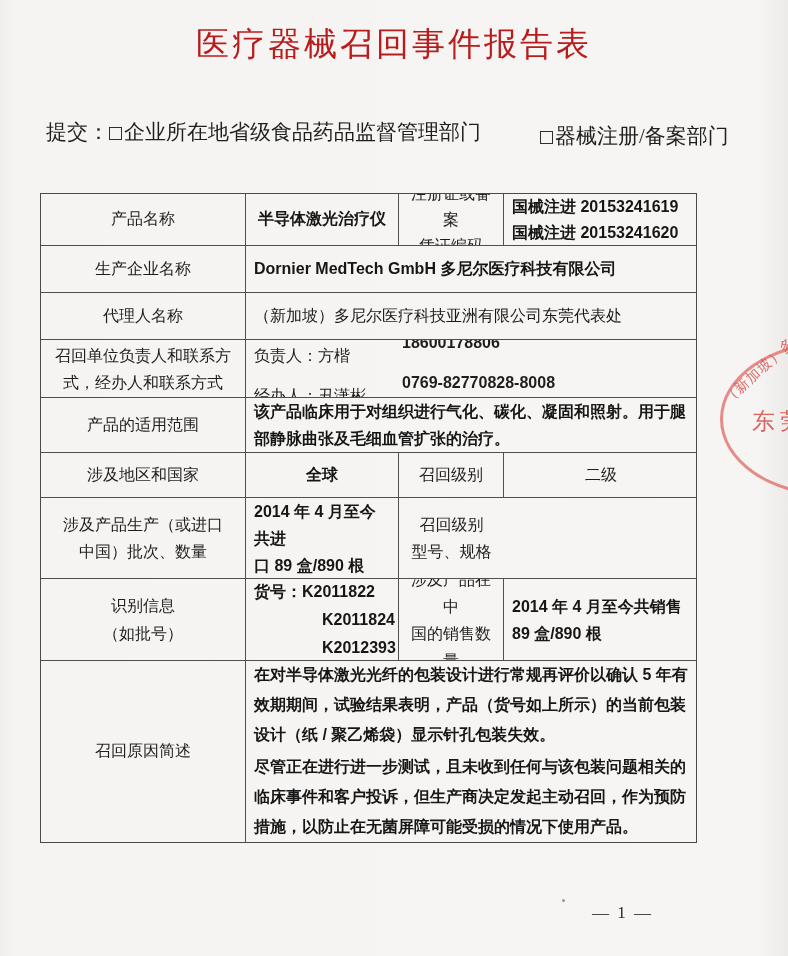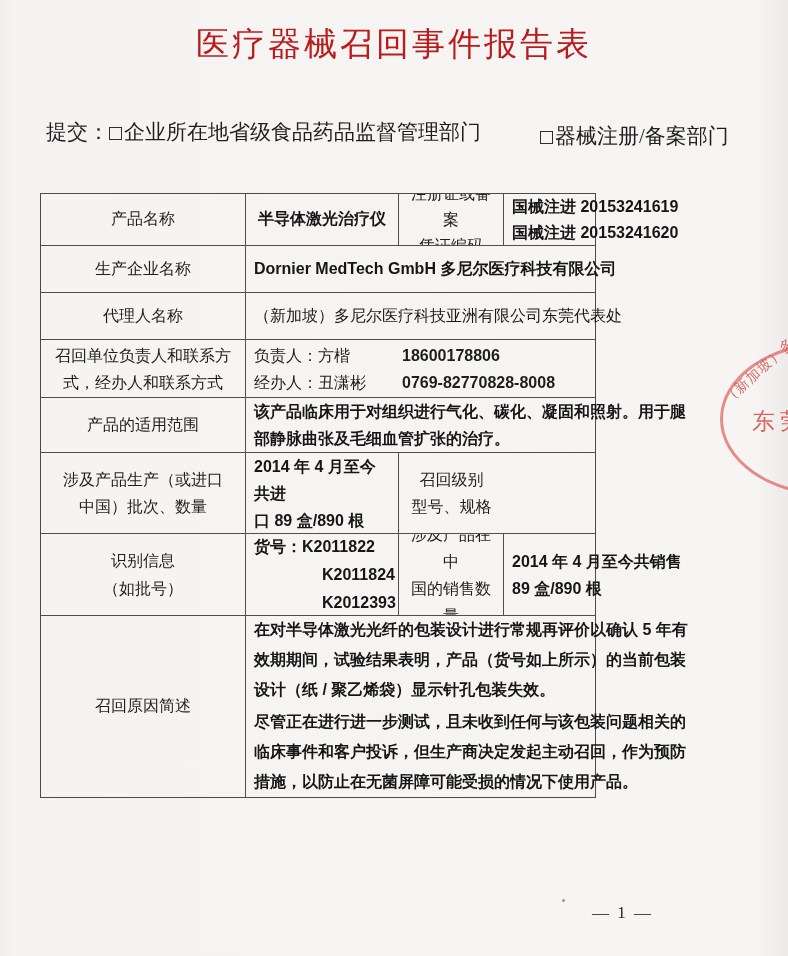--- a/index.html
+++ b/index.html
@@ -18,21 +18,21 @@
     position:absolute;top:110px;left:46px;width:700px;height:24px;
     font-size:21px;color:#1f1f1f;white-space:nowrap;margin-top:8px;
   }
   .submit-opt2{position:absolute;left:494px;top:4px;}
   .cbx{
     display:inline-block;width:13px;height:13px;border:1.5px solid #2e2e2e;
     vertical-align:-1px;margin-right:2px;background:transparent;box-sizing:border-box;
   }
   
   .rpt-table{
-    position:absolute;left:40px;top:193px;width:556px;
+    position:absolute;left:40px;top:193px;width:657px;
     border:1.2px solid #4a4a4a;box-sizing:border-box;background:transparent;
   }
   .trow{display:flex;width:100%;box-sizing:border-box;border-bottom:1px solid #4f4f4f;}
   .trow:last-child{border-bottom:none;}
   .cell{
     box-sizing:border-box;flex-shrink:0;border-right:1px solid #4f4f4f;
     display:flex;align-items:center;font-size:16px;color:#1e1e1e;
     padding:3px 8px;overflow:hidden;
   }
   .cell:last-child{border-right:none;}
@@ -48,21 +48,21 @@
   }
   .val-serif{
     justify-content:flex-start;text-align:left;
     font-family:Liberation Serif, serif;font-weight:500;color:#1a1a1a;
   }
   .col{flex-direction:column;justify-content:center;align-items:center;}
   .col-left{flex-direction:column;justify-content:center;align-items:flex-start;}
   .lh26{line-height:26px;} .lh27{line-height:27px;} .lh28{line-height:28px;} .lh30{line-height:30px;}
   .indent{margin-left:68px;text-align:right;}
   .contact-line{display:flex;width:100%;}
-  .contact-role{width:148px;flex-shrink:0;font-family:Liberation Sans, sans-serif;font-weight:500;}
+  .contact-role{width:148px;flex-shrink:0;font-family:Liberation Sans, sans-serif;font-weight:500;margin-top:13px;}
   .contact-phone{font-family:"Liberation Sans","DejaVu Sans",sans-serif;font-weight:600;}
   .para{margin:0 0 2px 0;text-align:left;}
   
   .stamp-ellipse{
     position:absolute;left:720px;top:342px;width:214px;height:148px;
     border:3px solid rgba(224,103,100,0.75);border-radius:50%;
   }
   .stamp-arc-text{
     position:absolute;left:726px;top:392px;
     font-size:14px;color:rgba(210,80,78,0.85);letter-spacing:1px;white-space:nowrap;
@@ -130,20 +130,26 @@
         <span class="contact-phone">0769-82770828-8008</span>
       </span>
     </div>
   </div>
 
   <div class="trow" style="height:55px">
     <div class="cell c1 lab">产品的适用范围</div>
     <div class="cell c234 val lh27">该产品临床用于对组织进行气化、碳化、凝固和照射。用于腿部静脉曲张及毛细血管扩张的治疗。</div>
   </div>
 
+  <div class="trow" style="height:45px">
+    <div class="cell c1 lab">涉及地区和国家</div>
+    <div class="cell c2 val" style="justify-content:center">全球</div>
+    <div class="cell c3 lab">召回级别</div>
+    <div class="cell c4 lab">二级</div>
+  </div>
 
   <div class="trow" style="height:81px">
     <div class="cell c1 lab col lh27">
       <span>涉及产品生产（或进口</span>
       <span>中国）批次、数量</span>
     </div>
     <div class="cell c2 val col-left lh27">
       <span>2014 年 4 月至今共进</span>
       <span>口 89 盒/890 根</span>
     </div>

